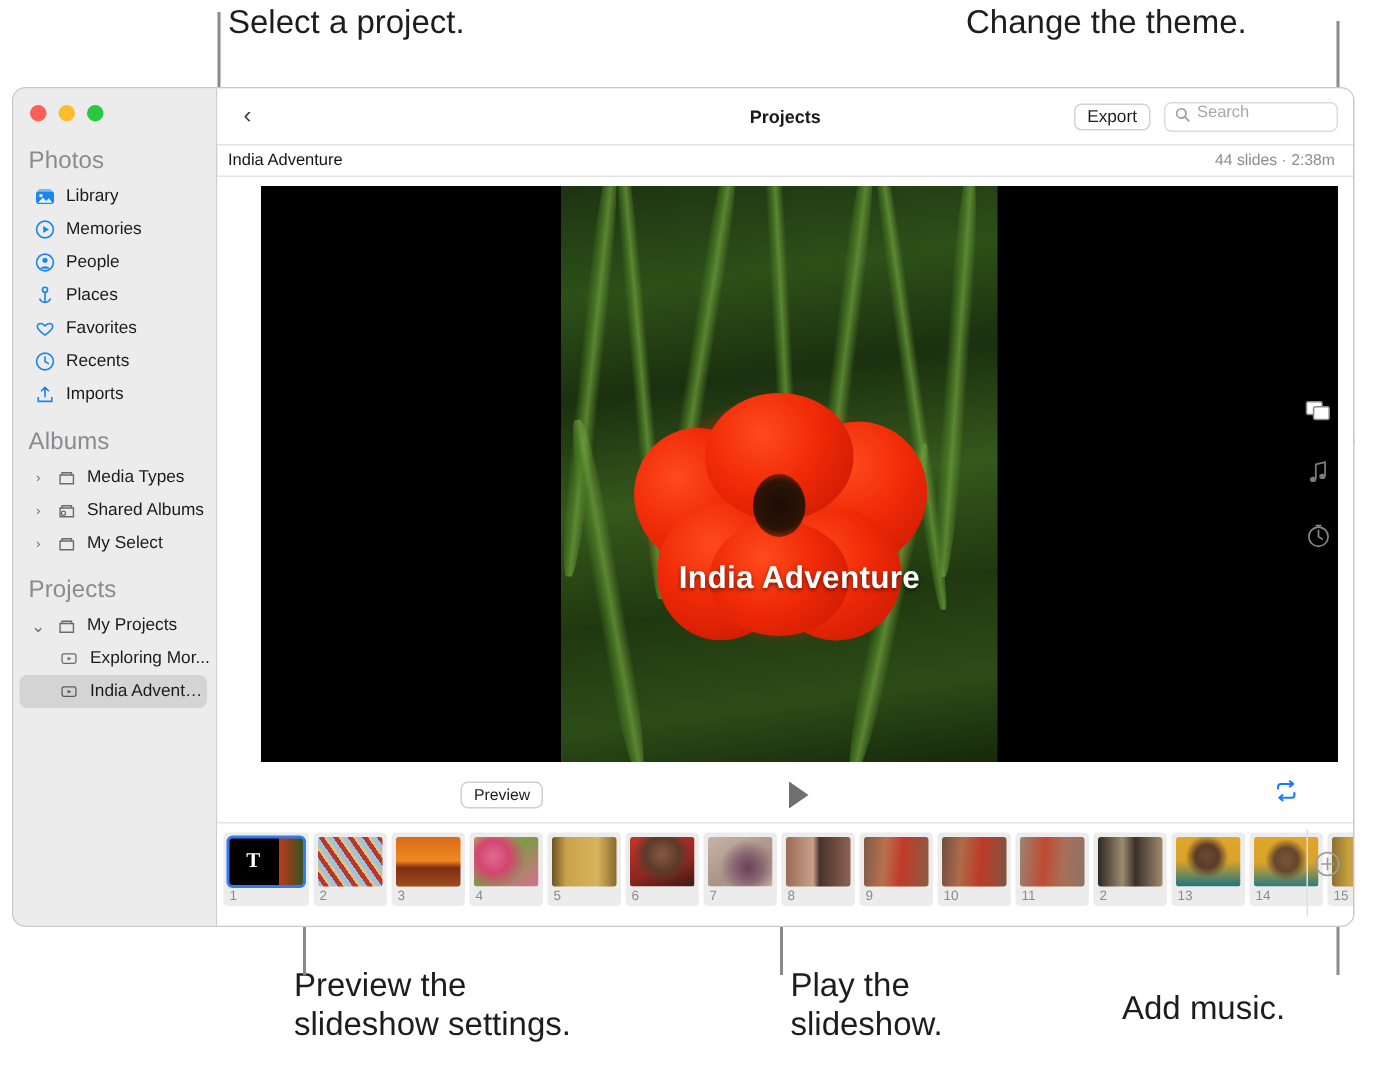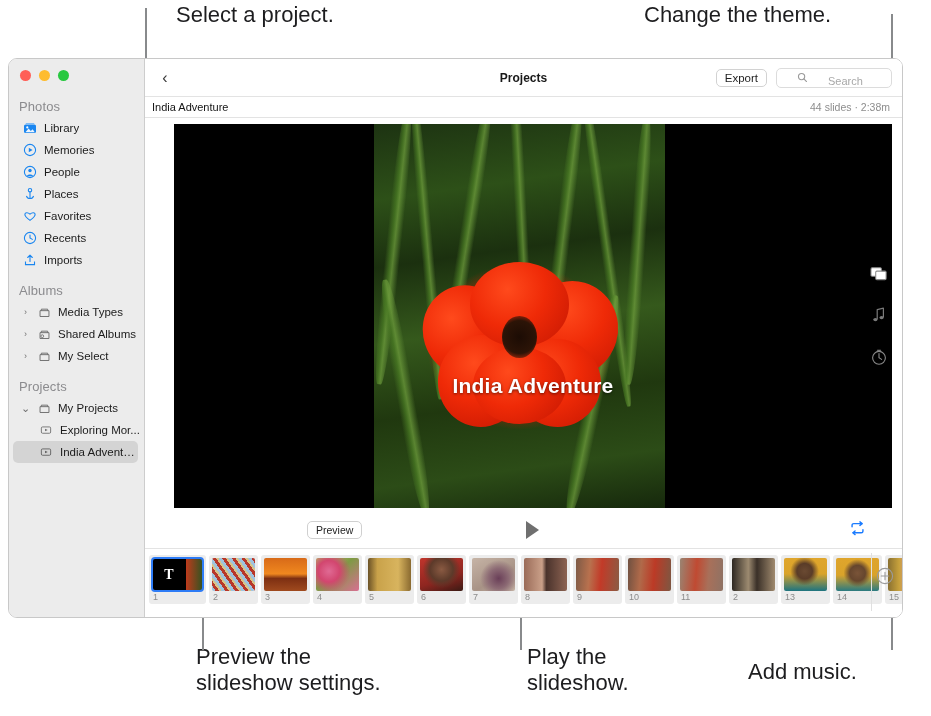--- a/index.html
+++ b/index.html
@@ -36,21 +36,21 @@
     overflow: hidden;
     flex: 0 0 136px;
   }
   .traffic { height: 33px; display: flex; align-items: center; padding-left: 11px; gap: 8px; }
   .dot { width: 11px; height: 11px; border-radius: 50%; }
   .dot.red { background: #ff5f57; }
   .dot.yellow { background: #febc2e; }
   .dot.green { background: #28c840; }
 
   .sb-section {
-    font-size: 13px; color: #8b8b8e; font-weight: 400;
+    font-size: 16px; color: #8b8b8e; font-weight: 400;
     padding: 7px 0 3px 10px; letter-spacing: .1px;
   }
   .sb-item {
     display: flex; align-items: center;
     height: 22px; padding-left: 14px; gap: 7px;
     font-size: 11.5px; color: #1b1b1b;
     position: relative;
   }
   .sb-item.indent1 { padding-left: 12px; }
   .sb-item.indent2 { padding-left: 30px; }
@@ -89,22 +89,22 @@
   #tb-right { margin-left: auto; display: flex; align-items: center; gap: 9px; z-index: 2; }
   #export-btn {
     font-size: 11.5px; color: #1f1f1f;
     border: 1px solid #d2d2d2; border-radius: 5px;
     padding: 2px 8px; background: #fff;
   }
   #search-box {
     width: 116px; height: 20px;
     border: 1px solid #dcdcdc; border-radius: 5px;
     background: #fff;
-    display: flex; align-items: flex-end; gap: 20px;
-    padding: 0 20px;
+    display: flex; align-items: flex-start; gap: 4px;
+    padding: 0 6px;
   }
   #search-ph { font-size: 11px; color: #a8a8a8; }
 
   #subbar {
     height: 22px; flex: 0 0 22px;
     border-top: 1px solid #e3e3e3;
     border-bottom: 1px solid #e3e3e3;
     display: flex; align-items: center;
     padding: 0 12px 0 7px;
     font-size: 11px;
@@ -207,21 +207,21 @@
     position: absolute; right: 8px; top: 18px;
     width: 18px; height: 18px;
   }
   #strip-divider { position: absolute; right: 30px; top: 4px; bottom: 6px; width: 1px; background: #e0e0e0; }
 </style>
 </head>
 <body>
 
 <div id="stage">
 
-  <div class="callout" style="left:152px; top:2px;margin-left:24px;">Select a project.</div>
+  <div class="callout" style="left:152px; top:2px;">Select a project.</div>
   <div class="leader" style="left:145px; top:8px; width:2px; height:444px;"></div>
   <div class="leader" style="left:136px; top:451px; width:11px; height:2px;"></div>
 
   <div class="callout" style="left:644px; top:2px;">Change the theme.</div>
   <div class="leader" style="left:891px; top:14px; width:2px; height:281px;"></div>
   <div class="leader" style="left:891px; top:293px; width:12px; height:2px;"></div>
 
   <div class="callout" style="left:196px; top:644px;">Preview the
 slideshow settings.</div>
   <div class="leader" style="left:202px; top:534px; width:2px; height:116px;"></div>

